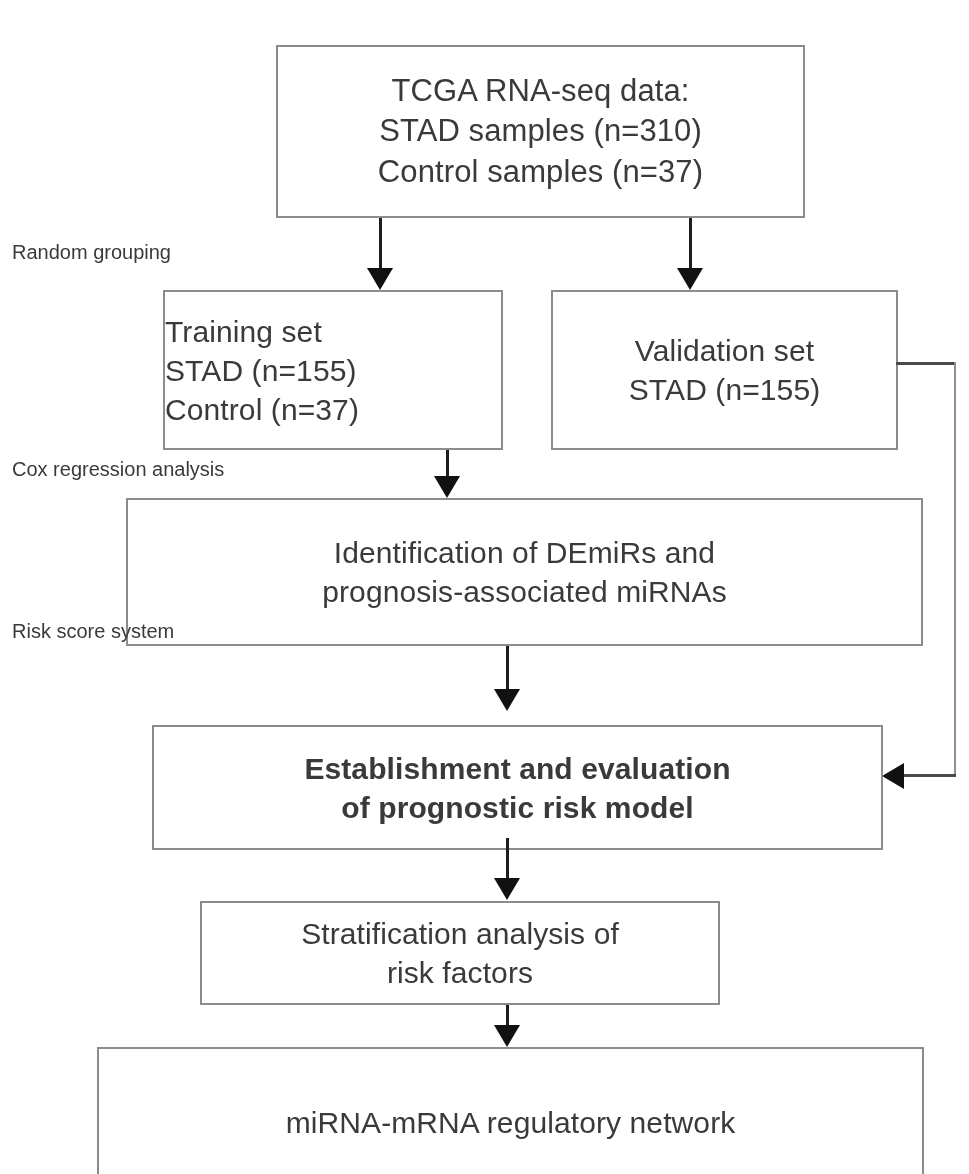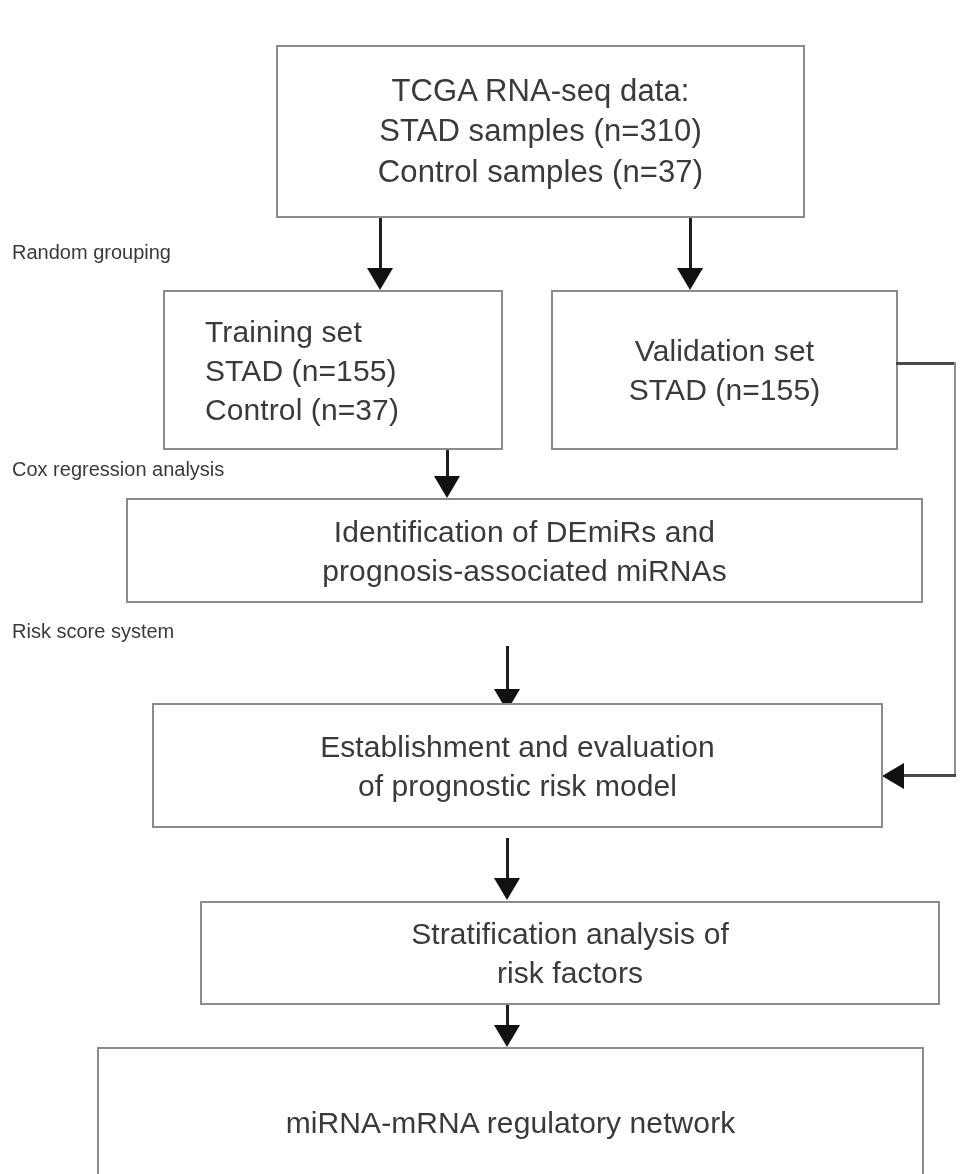--- a/index.html
+++ b/index.html
@@ -85,60 +85,60 @@
   </div>
 
   <div class="vline" style="left:379px; top:183px; height:52px;"></div>
   <div class="arrow-down" style="left:367px; top:233px;"></div>
 
   <div class="vline" style="left:689px; top:183px; height:52px;"></div>
   <div class="arrow-down" style="left:677px; top:233px;"></div>
 
   <div class="side-label" style="left:12px; top:207px;">Random grouping</div>
 
-  <div class="node" style="left:163px; top:255px; width:340px; height:160px; align-items:flex-start; padding-left:40px;">
+  <div class="node" style="left:163px; top:255px; width:340px; height:160px; align-items:flex-start; ">
     <span class="ln">Training set</span>
     <span class="ln">STAD (n=155)</span>
     <span class="ln">Control (n=37)</span>
   </div>
 
   <div class="node" style="left:551px; top:255px; width:347px; height:160px;">
     <span class="ln">Validation set</span>
     <span class="ln">STAD (n=155)</span>
   </div>
 
   <div class="hline" style="left:896px; top:327px; width:60px;"></div>
   <div class="vline-thin" style="left:954px; top:327px; height:414px;"></div>
   <div class="hline" style="left:904px; top:739px; width:52px;"></div>
   <div class="arrow-left" style="left:882px; top:728px;"></div>
 
   <div class="side-label" style="left:12px; top:424px;">Cox regression analysis</div>
 
   <div class="vline" style="left:446px; top:415px; height:30px;"></div>
   <div class="arrow-down" style="left:434px; top:441px;"></div>
 
-  <div class="node" style="left:126px; top:463px; width:797px; height:105px;">
+  <div class="node" style="left:126px; top:463px; width:797px; height:148px;">
     <span class="ln">Identification of DEmiRs and</span>
     <span class="ln">prognosis-associated miRNAs</span>
   </div>
 
   <div class="side-label" style="left:12px; top:586px;">Risk score system</div>
 
   <div class="vline" style="left:506px; top:611px; height:46px;"></div>
   <div class="arrow-down" style="left:494px; top:654px;"></div>
 
-  <div class="node" style="left:152px; top:668px; width:731px; height:125px;">
+  <div class="node" style="left:152px; top:690px; width:731px; height:125px;font-weight:bold;">
     <span class="ln">Establishment and evaluation</span>
     <span class="ln">of prognostic risk model</span>
   </div>
 
   <div class="vline" style="left:506px; top:803px; width:3px; height:42px;"></div>
   <div class="arrow-down" style="left:494px; top:843px;"></div>
 
-  <div class="node" style="left:200px; top:866px; width:740px; height:104px;align-items:center;">
+  <div class="node" style="left:200px; top:866px; width:520px; height:104px;align-items:center;">
     <span class="ln">Stratification analysis of</span>
     <span class="ln">risk factors</span>
   </div>
 
   <div class="vline" style="left:506px; top:970px; height:22px;"></div>
   <div class="arrow-down" style="left:494px; top:990px;"></div>
 
   <div class="node" style="left:97px; top:1012px; width:827px; height:150px;">
     <span class="ln">miRNA-mRNA regulatory network</span>
   </div>

